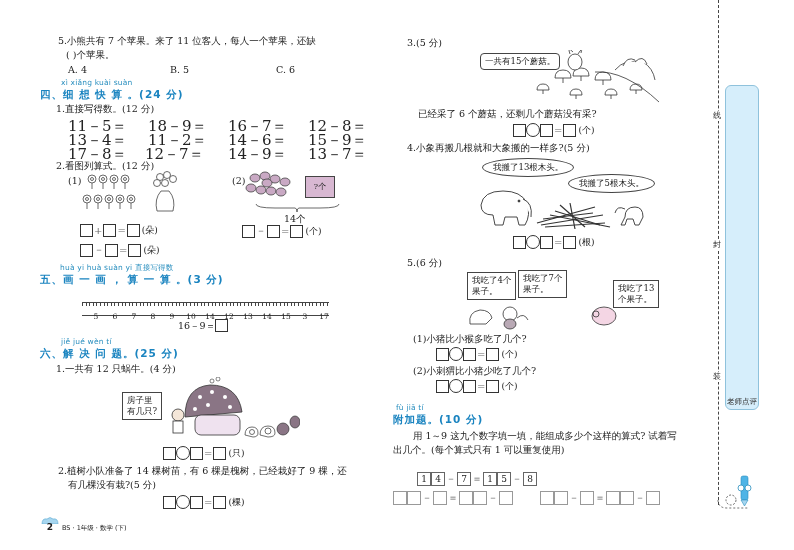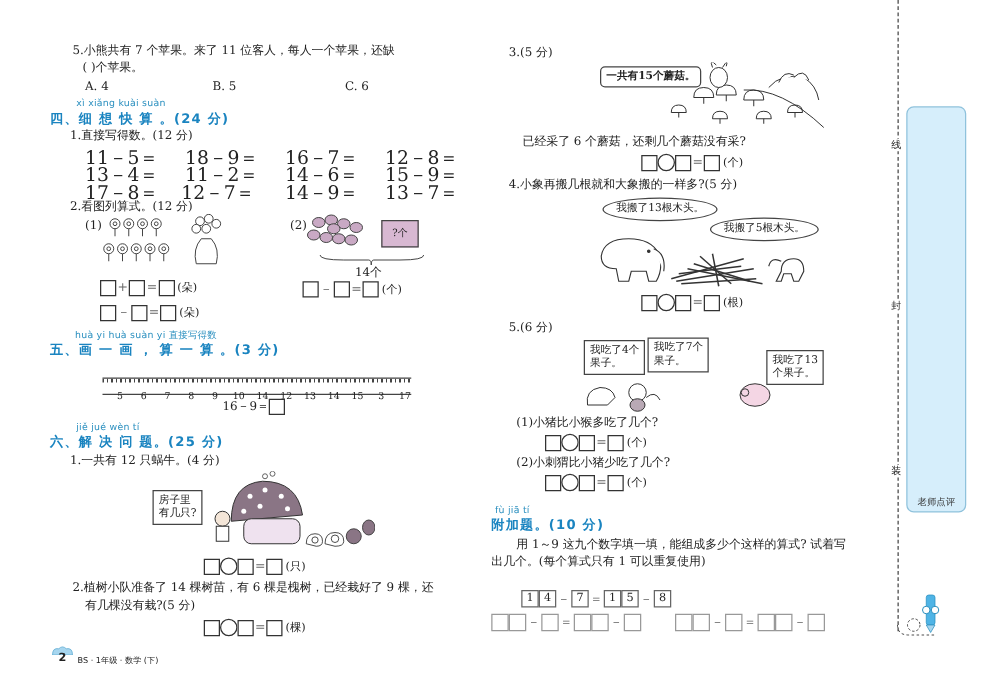--- a/index.html
+++ b/index.html
@@ -17,21 +17,21 @@
   .calc { position: absolute; font-size: 15px; white-space: nowrap; }
   .digit { display: inline-block; width: 14px; height: 14px; border: 1px solid #666; text-align: center; font-size: 9px; line-height: 12px; vertical-align: middle; }
   .digit.blank { border-color: #999; }
   .bubble { position: absolute; border: 1px solid #444; background: #fff; font-size: 8.5px; line-height: 11px; padding: 2px 4px; white-space: nowrap; }
   .ellipse { border-radius: 50%; }
   .pic { position: absolute; }
   .ruler { position: absolute; border-top: 1px solid #444; border-bottom: 1px solid #444; }
   .rnum { position: absolute; font-size: 7.5px; top: 9px; transform: translateX(-50%); }
   .side-dash { position: absolute; left: 718px; top: 0; height: 505px; border-left: 1px dashed #444; }
   .side-char { position: absolute; left: 713px; font-size: 8px; background: #fff; line-height: 10px; }
-  .teacher-panel { position: absolute; left: 725px; top: 85px; width: 48px; height: 325px; background: #d6eefb; border: 1px solid #8fc2dc; border-radius: 6px; }
+  .teacher-panel { position: absolute; left: 725px; top: 85px; width: 34px; height: 325px; background: #d6eefb; border: 1px solid #8fc2dc; border-radius: 6px; }
   .teacher-label { position: absolute; bottom: 2px; width: 100%; text-align: center; font-size: 7.5px; color: #333; font-family: "DejaVu Sans", "Liberation Sans", sans-serif; }
 </style>
 </head>
 <body>
 
 <div>
 
   <div class="line" style="left:46px;top:35px;margin-left:12px;">5.小熊共有 7 个苹果。来了 11 位客人，每人一个苹果，还缺</div>
   <div class="line" style="left:66px;top:49px;">(      )个苹果。</div>
   <div class="line" style="left:68px;top:64px;">A. 4</div>
@@ -227,21 +227,21 @@
       <path d="M1 8 Q1 2 6 3 Q9 0 12 3 Q17 2 17 8 Z" fill="#a7d6ef" stroke="#5aa9d2" stroke-width="0.6"></path>
     </svg>
     <div style="position:absolute;top:6px;left:0;width:18px;text-align:center;font-family:'DejaVu Sans',sans-serif;font-size:9px;font-weight:bold;line-height:10px;">2</div>
   </div>
   <div class="line" style="left:62px;top:522px;font-size:6.5px;font-family:'DejaVu Sans',sans-serif;">BS · 1年级 · 数学 (下)</div>
 </div>
 
 <div>
 
   <div class="line" style="left:407px;top:37px;">3.(5 分)</div>
-  <div class="bubble" style="left:480px;top:53px;border-radius:4px;font-weight:bold;">一共有15个蘑菇。</div>
+  <div class="bubble" style="left:480px;top:53px;border-radius:4px;">一共有15个蘑菇。</div>
   <svg class="pic" style="left:515px;top:50px;" width="145" height="55">
     <g fill="#fff" stroke="#333" stroke-width="0.8">
       <path d="M40 28 Q40 20 48 20 Q56 20 56 28 Z"></path>
         <line x1="48" y1="28" x2="48" y2="33"></line>
       <path d="M58 26 Q58 18 66 18 Q74 18 74 26 Z"></path>
         <line x1="66" y1="26" x2="66" y2="31"></line>
       <path d="M80 30 Q80 22 88 22 Q96 22 96 30 Z"></path>
         <line x1="88" y1="30" x2="88" y2="35"></line>
       <path d="M22 40 Q22 34 28 34 Q34 34 34 40 Z"></path>
         <line x1="28" y1="40" x2="28" y2="44"></line>

